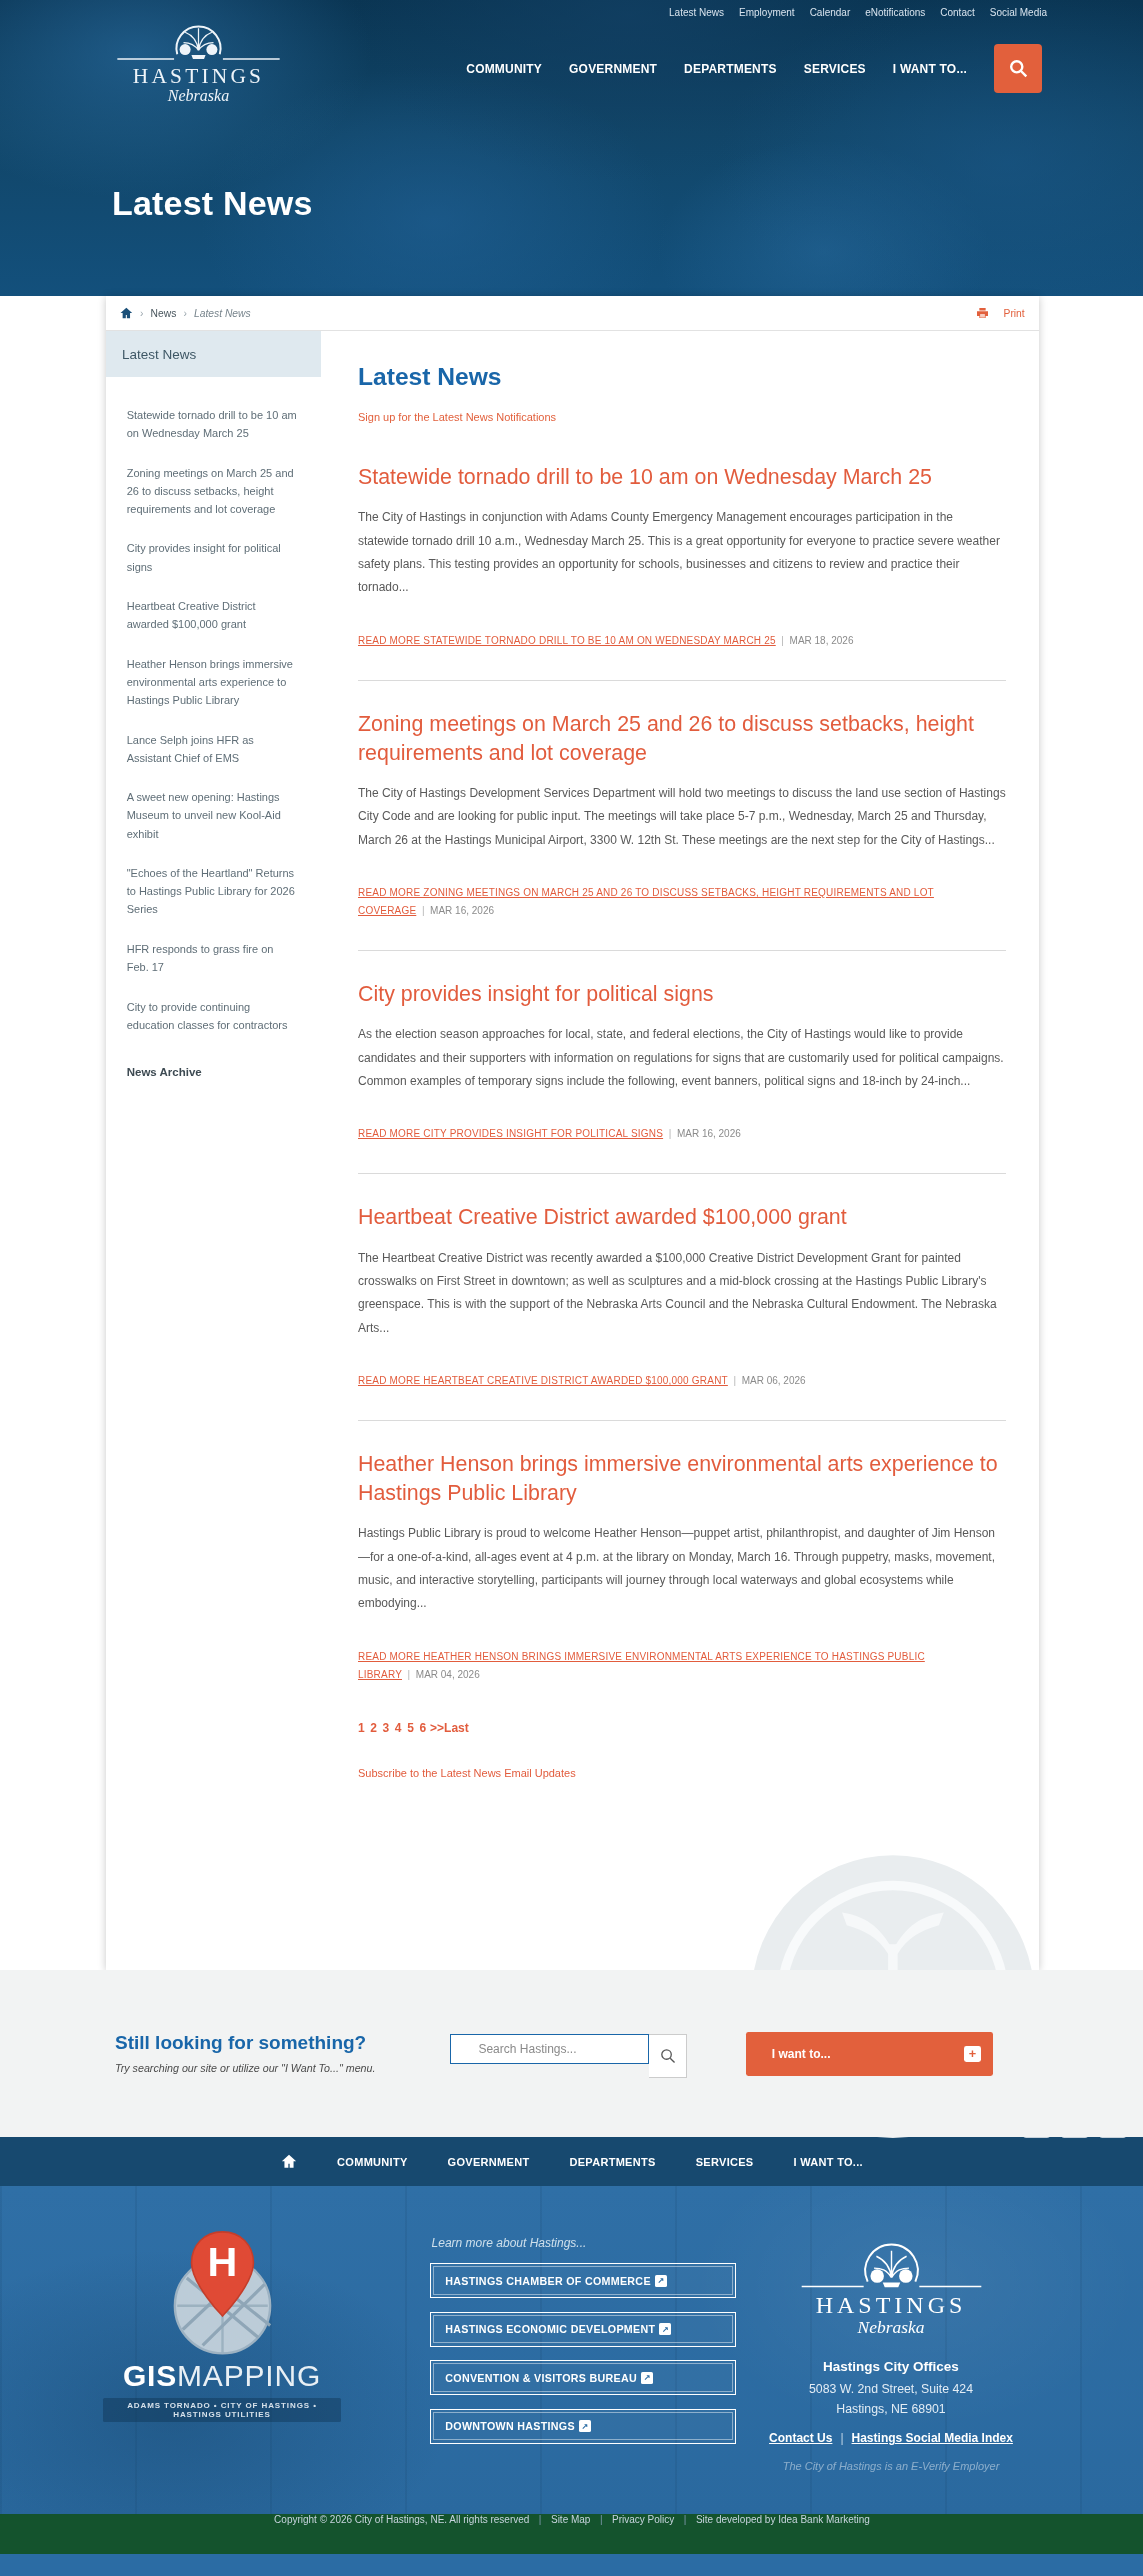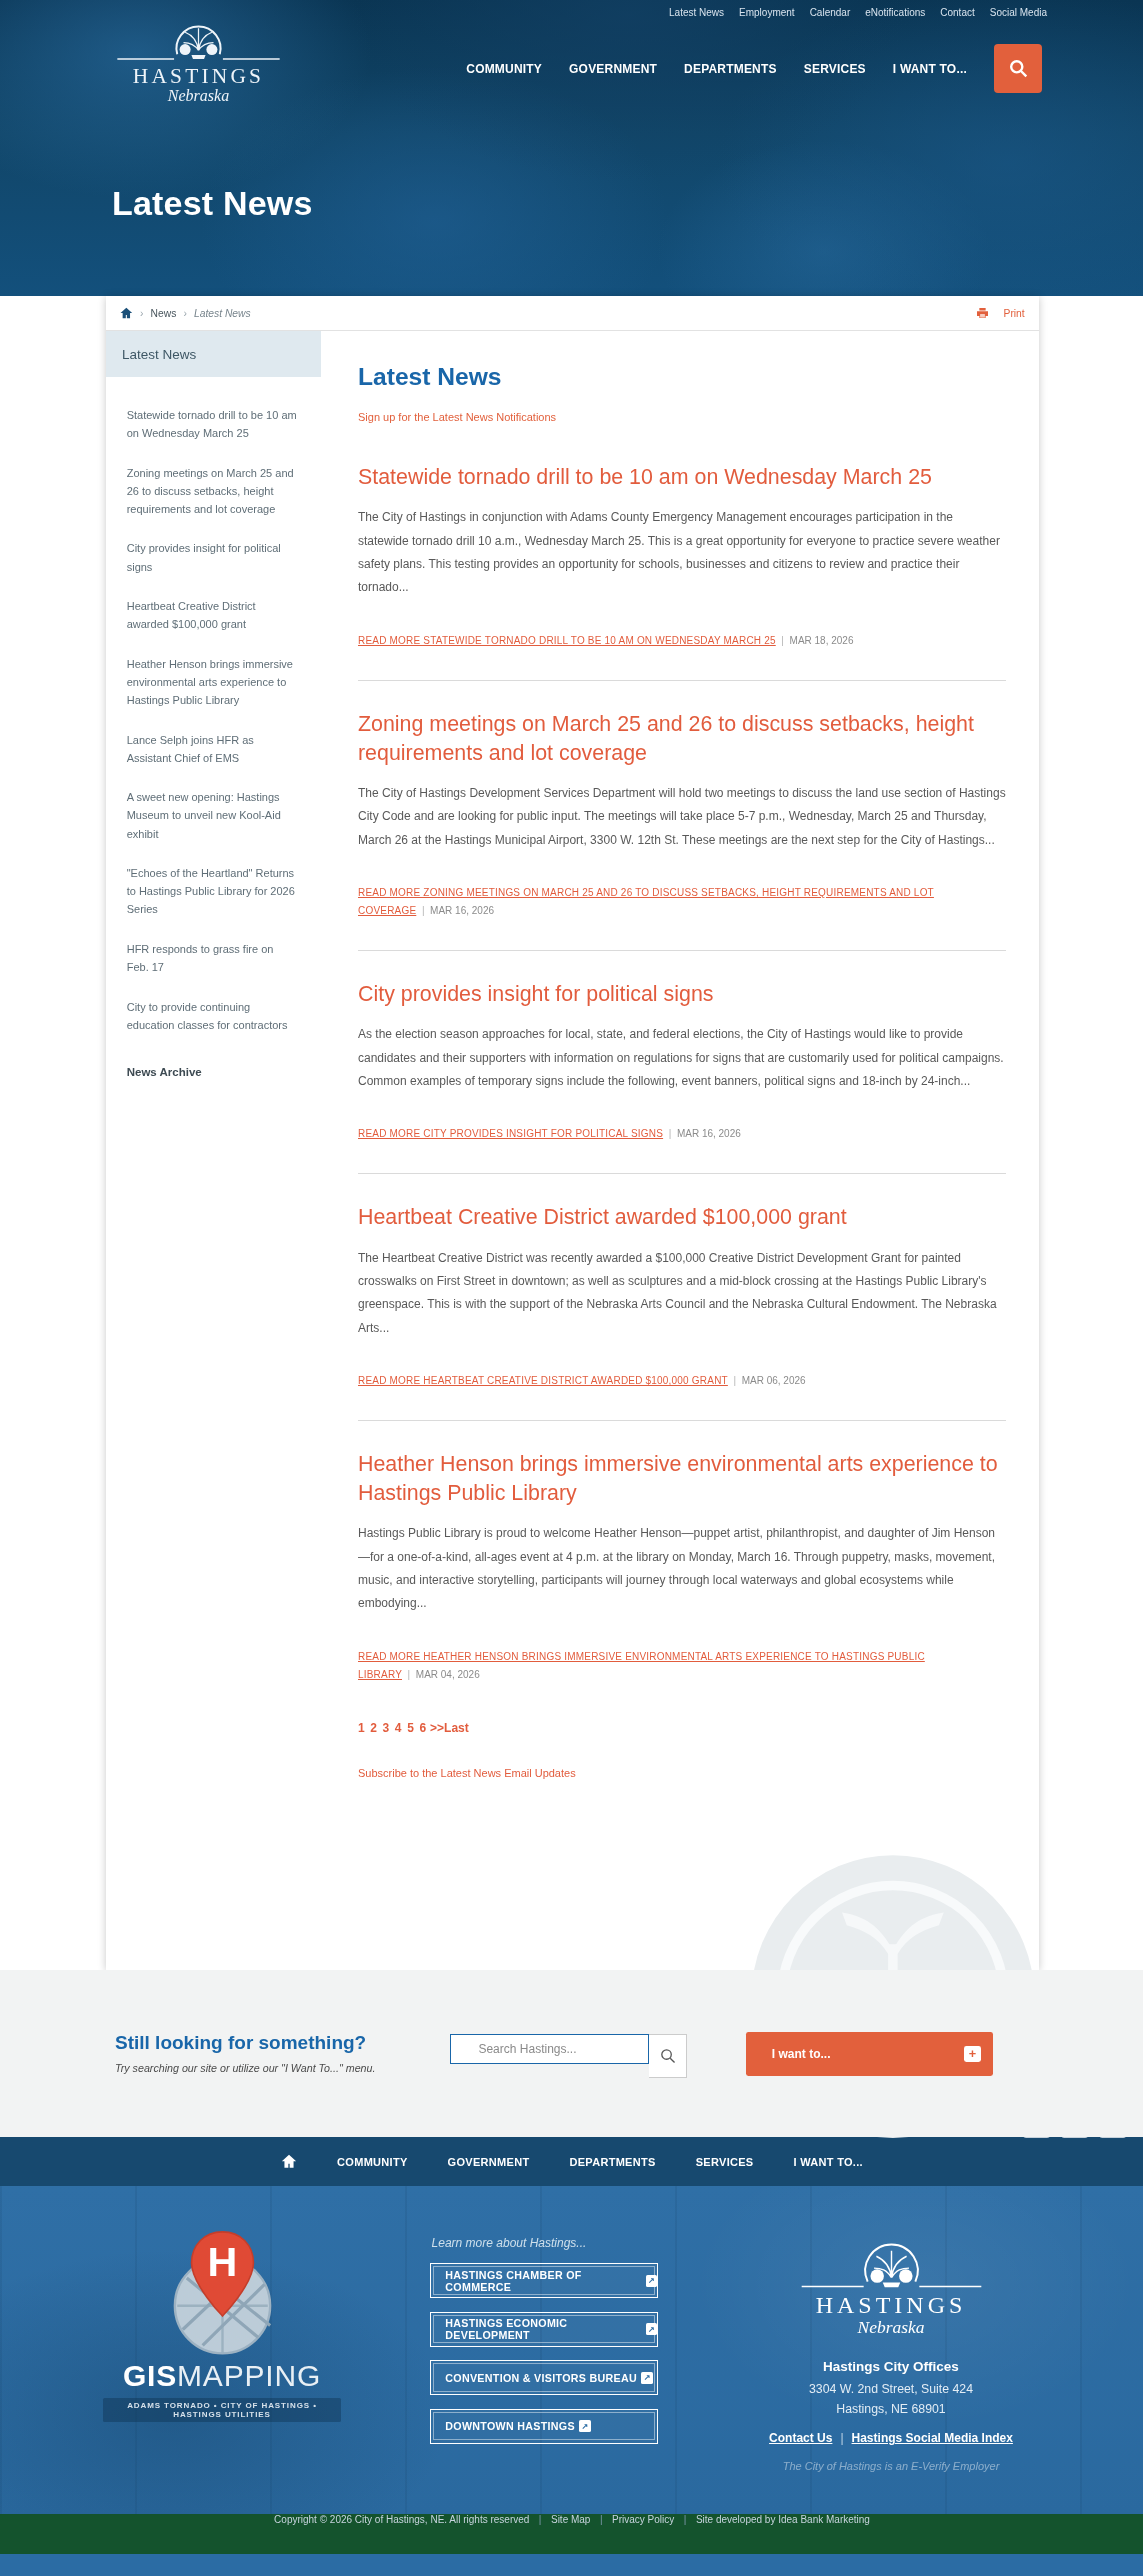--- a/index.html
+++ b/index.html
@@ -98,21 +98,21 @@
   }
   .f-left{ width:238px; margin-left:103px; text-align:center; color:#fff; }
   .gis-art{ position:relative; width:135px; height:126px; margin:0 auto; }
   .gis-word{ font-size:30px; letter-spacing:0.8px; margin-top:3.2px; color:#fff; }
   .gis-word .g1{ font-weight:800; }
   .gis-word .g2{ font-weight:300; color:#e9f0f5; }
   .gis-tag{ display:inline-block; margin-top:4.8px; font-size:8px; font-weight:700; letter-spacing:0.9px;
             color:#d6e1ea; background:rgba(10,40,66,.35); padding:3.2px 6.4px; border-radius:1.6px; }
   .f-mid{ width:278px; margin-left:89px; }
   .f-mid .learn{ color:#cfe0ec; font-size:12px; font-style:italic; margin:6.4px 0 12.7px 1.6px; }
-  .f-btn{ position:relative; width:228px; height:35px; border:0.8px solid #fff; margin-bottom:13.5px;
+  .f-btn{ position:relative; width:306px; height:35px; border:0.8px solid #fff; margin-bottom:13.5px;
           display:flex; align-items:center; padding-left:14.3px; cursor:pointer; background:rgba(255,255,255,.03); }
   .f-btn::after{ content:""; position:absolute; inset:2.4px; border:0.8px solid rgba(255,255,255,.45); pointer-events:none; }
   .f-btn .fb-label{ color:#fff; font-size:10.7px; font-weight:700; letter-spacing:0.3px; }
   .ext-ico{ margin-left:4px; width:12px; height:12px; background:#fff; border-radius:1.6px; display:flex;
             align-items:center; justify-content:center; color:#2D6DA4; font-size:8px; font-weight:700; }
   .f-right{ width:342px; margin-left:12px; text-align:center; color:#fff; }
   .fr-logo .l-name{ font-family:"Liberation Serif",serif; font-size:24px; letter-spacing:4px; color:#fff; }
   .fr-logo .l-state{ font-family:"Liberation Serif",serif; font-style:italic; font-size:17.5px; margin-top:-1.6px; }
   .fr-office{ margin-top:20.7px; font-size:13.5px; font-weight:700; }
   .fr-addr{ margin-top:6.4px; font-size:12.3px; color:#e3edf5; line-height:1.55; }
@@ -383,21 +383,21 @@
               <path d="M2 71 H80 M150 71 H228" stroke-width="2"></path>
             </g>
           </svg>
         </span>
       </div>
       <div class="l-name">HASTINGS</div>
       <div class="l-state">Nebraska</div>
     </div>
     <div class="fr-office">Hastings City Offices</div>
     <div class="fr-addr">
-      <div>3304 W. 2nd Street, Suite 424</div>
+      <div>5083 W. 2nd Street, Suite 424</div>
       <div>Hastings, NE 68901</div>
     </div>
     <div class="fr-links">
       <a href="#">Contact Us</a><span class="bar-sep"></span><a href="#">Hastings Social Media Index</a>
     </div>
     <div class="fr-everify">The City of Hastings is an E-Verify Employer</div>
   </div>
 </div>
 
 <div class="copy-bar">

